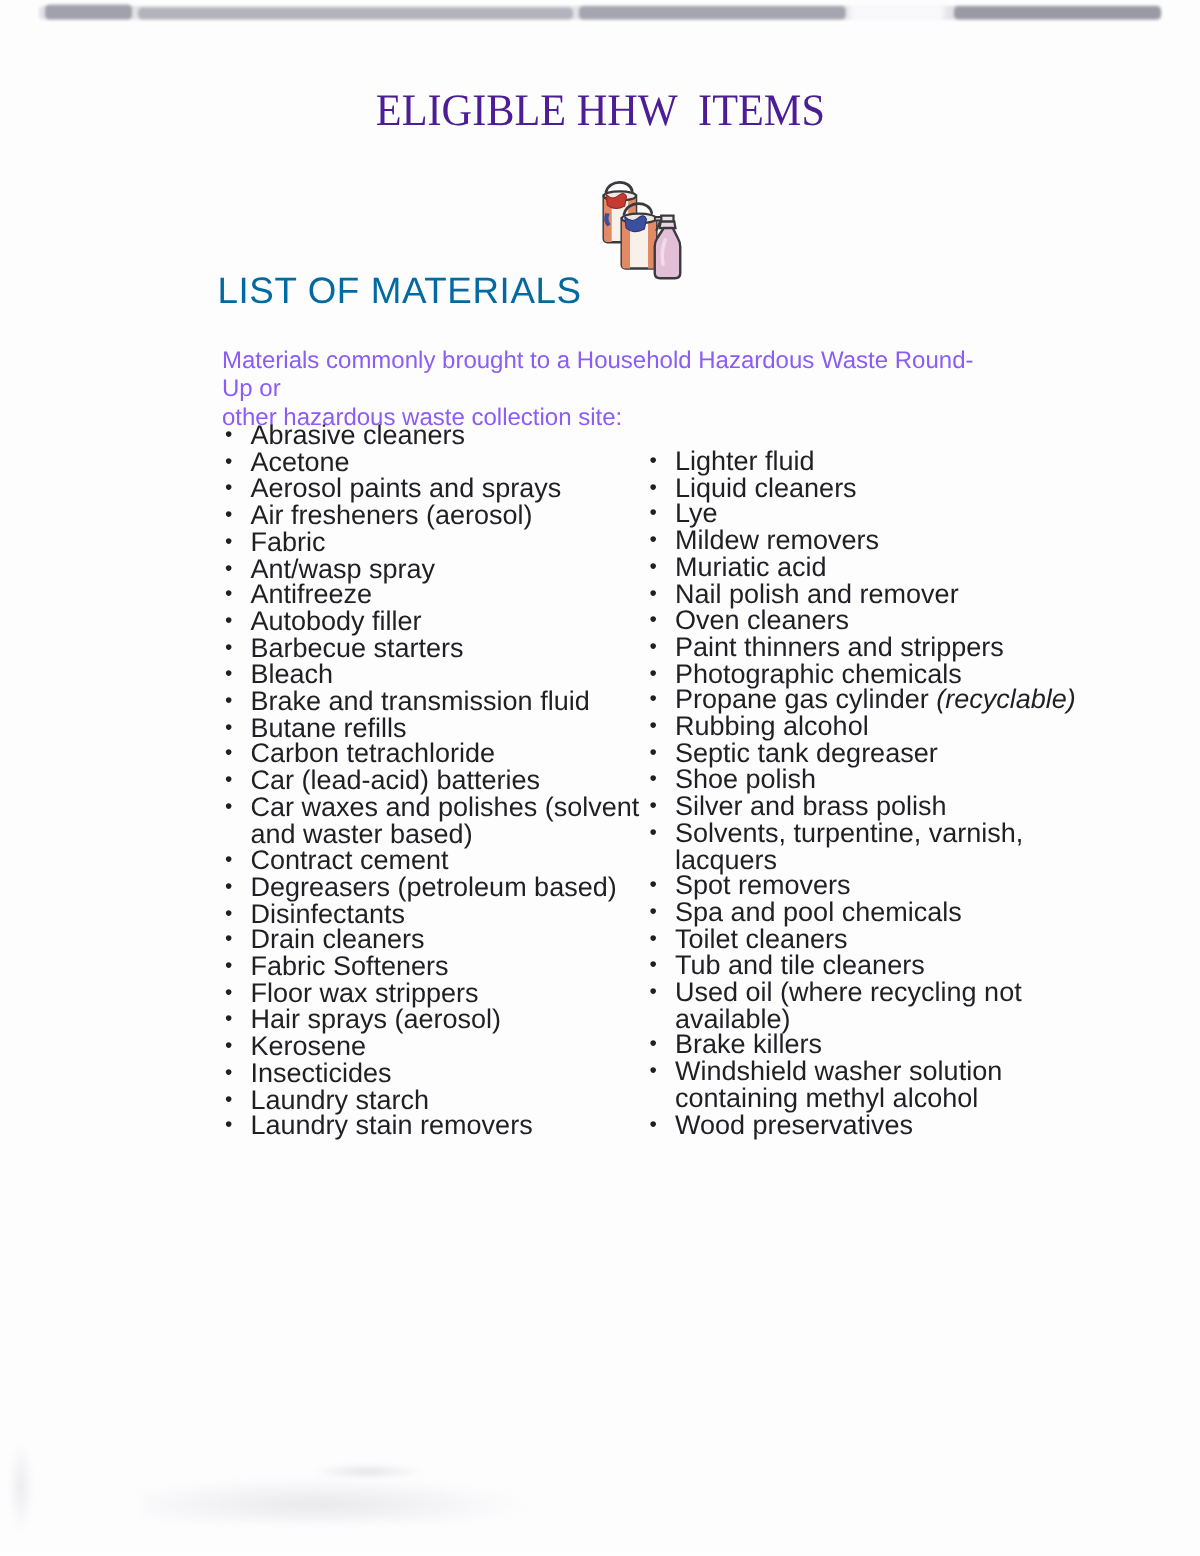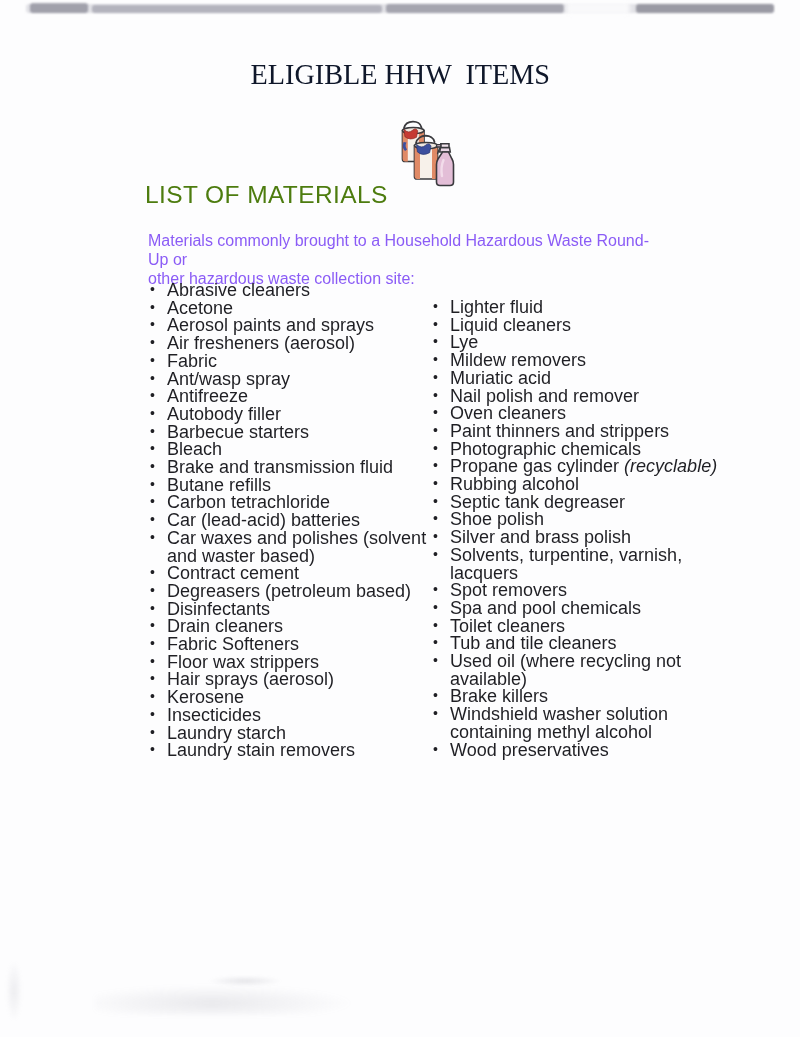--- a/index.html
+++ b/index.html
@@ -28,30 +28,30 @@
               background:radial-gradient(ellipse at 50% 50%, rgba(140,140,155,.14), rgba(140,140,155,0) 75%);
               filter:blur(1.5px); }
   .smudge-c { left:210px; top:976px; width:70px;  height:10px;
               background:radial-gradient(ellipse at 50% 50%, rgba(120,120,135,.18), rgba(120,120,135,0) 75%);
               filter:blur(1.5px); }
 
   .doc-title {
     position:absolute; left:0; top:57px; width:100%;
     text-align:center;
     font-family:"Liberation Serif","DejaVu Serif",serif;
-    font-size:30px; font-weight:400; color:#0f172a;
+    font-size:30px; font-weight:400; color:#4c1d95;
     white-space:pre;
   }
   .doc-title .squeeze { display:inline-block; transform:scaleX(.94); transform-origin:center; white-space:pre; }
 
   .illustration { position:absolute; left:391px; top:116px; width:72px; height:76px; }
 
   .section-heading {
     position:absolute; left:145px; top:181px;
-    font-size:24.5px; letter-spacing:.4px; color:#4d7c0f; font-weight:400;
+    font-size:24.5px; letter-spacing:.4px; color:#0369a1; font-weight:400;
   }
 
   .intro {
     position:absolute; left:148px; top:231px; width:520px;
     font-size:16px; line-height:19px; color:#8b5cf6;
   }
 
   ul.materials {
     position:absolute; list-style:none;
     font-size:18px; line-height:17.7px; color:#1f1f24;

